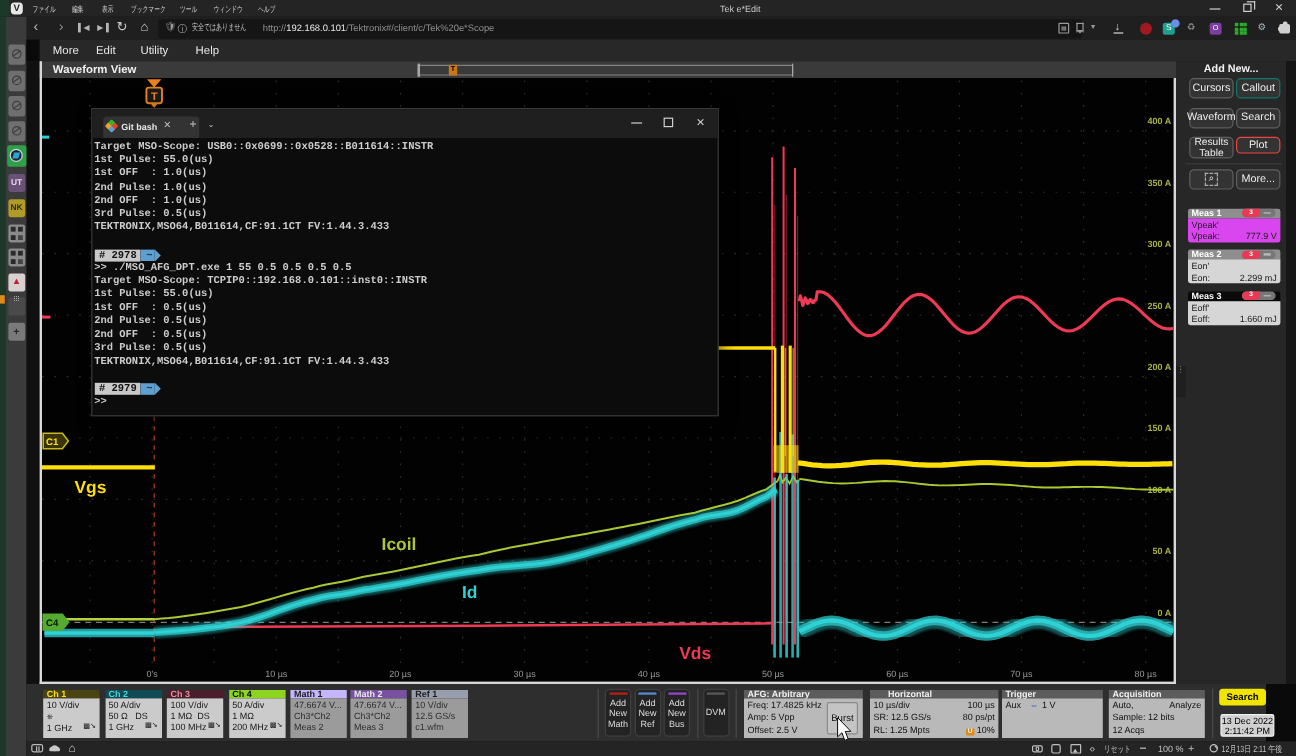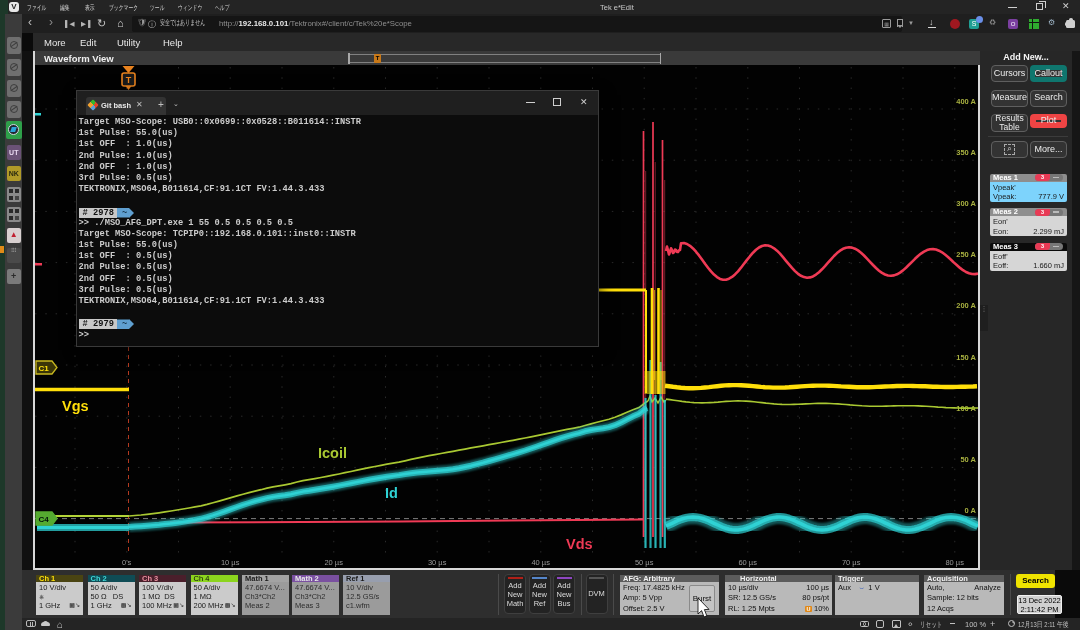--- a/index.html
+++ b/index.html
@@ -30,21 +30,21 @@
 <div class="abs" style="left:28px;top:15px;color:#bdbdbd;font-size:12px;line-height:14px">‹</div>
 <div class="abs" style="left:49px;top:15px;color:#8a8a8a;font-size:12px;line-height:14px">›</div>
 <div class="abs" style="left:65px;top:19.5px;color:#b5b5b5;font-size:6.5px;line-height:7px">▌◀</div>
 <div class="abs" style="left:81px;top:19.5px;color:#b5b5b5;font-size:6.5px;line-height:7px">▶▐</div>
 <div class="abs" style="left:97px;top:16.5px;color:#c8c8c8;font-size:11px;line-height:12px">↻</div>
 <div class="abs" style="left:117px;top:16.5px;color:#c8c8c8;font-size:11px;line-height:12px">⌂</div>
 <div class="abs" style="left:132px;top:15.5px;width:770px;height:16px;background:#151515;border-radius:2px"></div>
 <div class="abs" style="left:137px;top:18px;color:#9a9a9a;font-size:8px">🛡</div>
 <div class="abs" style="left:148px;top:18.5px;color:#b0b0b0;font-size:8px">ⓘ</div>
 <div class="abs" style="left:160px;top:18px;color:#c8c8c8;font-size:7.5px;white-space:nowrap;transform:scaleX(0.66);transform-origin:left top">安全ではありません</div>
-<div class="abs" style="left:219px;top:18.5px;font-size:7.8px;color:#8f8f8f;white-space:nowrap">http://<span style="color:#e8e8e8;font-weight:bold">192.168.0.101</span>/Tektronix#/client/c/Tek%20e*Scope</div>
+<div class="abs" style="left:219px;top:18.5px;font-size:7.8px;color:#8f8f8f;white-space:nowrap">http://<span style="color:#e8e8e8;font-weight:normal">192.168.0.101</span>/Tektronix#/client/c/Tek%20e*Scope</div>
 
 <div class="abs" style="left:882px;top:19px;width:9px;height:9px;border:1px solid #9a9a9a;border-radius:1px;color:#9a9a9a;font-size:5px;text-align:center;line-height:8px">▦</div>
 <div class="abs" style="left:897px;top:18.5px;width:6px;height:8px;border:1px solid #9a9a9a;border-bottom:none"></div>
     <div class="abs" style="left:897px;top:25px;width:0;height:0;border-left:3px solid transparent;border-right:3px solid transparent;border-top:3px solid #9a9a9a"></div>
 <div class="abs" style="left:908px;top:20px;color:#9a9a9a;font-size:6px">▼</div>
 <div class="abs" style="left:929px;top:16.5px;color:#d8d8d8;font-size:9px;font-weight:bold">↓</div>
     <div class="abs" style="left:928px;top:26.5px;width:8px;height:1.2px;background:#d8d8d8"></div>
 <div class="abs" style="left:950px;top:19px;width:10px;height:10px;background:#a01820;border-radius:50%"></div>
 <div class="abs" style="left:969px;top:19px;width:10px;height:10px;background:#1f9e93;border-radius:2px;color:#fff;font-size:7px;text-align:center;line-height:10px">S</div>
 <div class="abs" style="left:976px;top:16px;width:7px;height:7px;background:#6a8fe8;border-radius:50%"></div>
@@ -221,57 +221,57 @@
         <polygon points="90.5,21 96.5,21 93.5,25" fill="#e8821e"></polygon>
       </svg></div>
 
 <div class="abs" style="left:980px;top:51px;width:92px;height:519px;background:#272727"></div>
 <div class="abs" style="left:1072px;top:51px;width:8px;height:519px;background:#161616"></div>
 <div class="abs" style="left:980px;top:305px;width:8px;height:26px;background:#1f1f1f;color:#888;font-size:7px;line-height:8px;text-align:center">⋮</div>
 <div id="sidebar">
       <div class="abs" style="left:988px;top:135.5px;width:80px;height:1px;background:#3c3c3c"></div>
       <div class="abs" style="left:980px;top:52px;width:92px;height:11px;text-align:center;color:#f5f5f5;font-size:9px;font-weight:bold">Add New...</div>
       <div class="abs" style="left:991px;top:65px;width:37px;height:17px;background:#333;border:1px solid #5f5f5f;border-radius:4px;color:#ededed;font-size:9px;display:flex;align-items:center;justify-content:center;text-align:center;line-height:1.05">Cursors</div>
-      <div class="abs" style="left:1030px;top:65px;width:37px;height:17px;background:#333;border:5px solid #0f766e;border-radius:4px;color:#ededed;font-size:9px;display:flex;align-items:center;justify-content:center;text-align:center;line-height:1.05">Callout</div>
-      <div class="abs" style="left:991px;top:89.5px;width:37px;height:17px;background:#333;border:1px solid #5f5f5f;border-radius:4px;color:#ededed;font-size:9px;display:flex;align-items:center;justify-content:center;text-align:center;line-height:1.05">Measure</div>
+      <div class="abs" style="left:1030px;top:65px;width:37px;height:17px;background:#333;border:1px solid #0f766e;border-radius:4px;color:#ededed;font-size:9px;display:flex;align-items:center;justify-content:center;text-align:center;line-height:1.05">Callout</div>
+      <div class="abs" style="left:991px;top:89.5px;width:37px;height:17px;background:#333;border:1px solid #5f5f5f;border-radius:4px;color:#ededed;font-size:9px;display:flex;align-items:center;justify-content:center;text-align:center;line-height:1.05">Waveform</div>
       <div class="abs" style="left:1030px;top:89.5px;width:37px;height:17px;background:#333;border:1px solid #5f5f5f;border-radius:4px;color:#ededed;font-size:9px;display:flex;align-items:center;justify-content:center;text-align:center;line-height:1.05">Search</div>
       <div class="abs" style="left:991px;top:113.5px;width:37px;height:18.5px;background:#333;border:1px solid #5f5f5f;border-radius:4px;color:#ededed;font-size:8.5px;display:flex;align-items:center;justify-content:center;text-align:center;line-height:1.05">Results<br>Table</div>
-      <div class="abs" style="left:1030px;top:113.5px;width:37px;height:14px;background:#333;border:6px solid #ef4444;border-radius:4px;color:#ededed;font-size:9px;display:flex;align-items:center;justify-content:center;text-align:center;line-height:1.05">Plot</div>
+      <div class="abs" style="left:1030px;top:113.5px;width:37px;height:14px;background:#333;border:1px solid #ef4444;border-radius:4px;color:#ededed;font-size:9px;display:flex;align-items:center;justify-content:center;text-align:center;line-height:1.05">Plot</div>
       <div class="abs" style="left:991px;top:140.5px;width:37px;height:17.5px;background:#333;border:1px solid #5f5f5f;border-radius:4px;color:#ededed;font-size:9px;display:flex;align-items:center;justify-content:center;text-align:center;line-height:1.05">
         <span style="font-size:8px;border:1px dashed #aaa;padding:0.5px 2px">⌕</span>
       </div>
       <div class="abs" style="left:1030px;top:140.5px;width:37px;height:17.5px;background:#333;border:1px solid #5f5f5f;border-radius:4px;color:#ededed;font-size:9px;display:flex;align-items:center;justify-content:center;text-align:center;line-height:1.05">More...</div>
       <div class="abs" style="left:990px;top:173.5px;width:77px;height:8px;background:#8e8e8e;border-radius:2px 2px 0 0;color:#fff;font-size:7.5px;font-weight:bold;line-height:8px;padding-left:3px">Meas 1</div>
       <div class="abs" style="left:1035px;top:174.0px;width:28px;height:7px;background:#777;border-radius:3.5px"></div>
       <div class="abs" style="left:1035px;top:174.0px;width:15px;height:7px;background:#e83a55;border-radius:3.5px 0 3.5px 3.5px;color:#fff;font-size:5.5px;font-weight:bold;text-align:center;line-height:7px">3</div>
       <div class="abs" style="left:1053px;top:176.5px;width:6px;height:1.5px;background:#bbb"></div>
-      <div class="abs" style="left:990px;top:181.5px;width:77px;height:20px;background:#7dd3fc;border-radius:0 0 2px 2px;color:#1a1a1a;font-size:7.5px;line-height:9.5px;padding:1px 3px 0 3px">Vpeak'<br>Vpeak:<span style="float:right">777.9 V</span></div>
+      <div class="abs" style="left:990px;top:181.5px;width:77px;height:20px;background:#d946ef;border-radius:0 0 2px 2px;color:#1a1a1a;font-size:7.5px;line-height:9.5px;padding:1px 3px 0 3px">Vpeak'<br>Vpeak:<span style="float:right">777.9 V</span></div>
       <div class="abs" style="left:990px;top:208px;width:77px;height:8px;background:#8e8e8e;border-radius:2px 2px 0 0;color:#fff;font-size:7.5px;font-weight:bold;line-height:8px;padding-left:3px">Meas 2</div>
       <div class="abs" style="left:1035px;top:208.5px;width:28px;height:7px;background:#777;border-radius:3.5px"></div>
       <div class="abs" style="left:1035px;top:208.5px;width:15px;height:7px;background:#e83a55;border-radius:3.5px 0 3.5px 3.5px;color:#fff;font-size:5.5px;font-weight:bold;text-align:center;line-height:7px">3</div>
       <div class="abs" style="left:1053px;top:211px;width:6px;height:1.5px;background:#bbb"></div>
       <div class="abs" style="left:990px;top:216px;width:77px;height:20px;background:#d6d6d6;border-radius:0 0 2px 2px;color:#1a1a1a;font-size:7.5px;line-height:9.5px;padding:1px 3px 0 3px">Eon'<br>Eon:<span style="float:right">2.299 mJ</span></div>
       <div class="abs" style="left:990px;top:242.5px;width:77px;height:8px;background:#0a0a0a;border-radius:2px 2px 0 0;color:#fff;font-size:7.5px;font-weight:bold;line-height:8px;padding-left:3px">Meas 3</div>
       <div class="abs" style="left:1035px;top:243.0px;width:28px;height:7px;background:#777;border-radius:3.5px"></div>
       <div class="abs" style="left:1035px;top:243.0px;width:15px;height:7px;background:#e83a55;border-radius:3.5px 0 3.5px 3.5px;color:#fff;font-size:5.5px;font-weight:bold;text-align:center;line-height:7px">3</div>
       <div class="abs" style="left:1053px;top:245.5px;width:6px;height:1.5px;background:#bbb"></div>
       <div class="abs" style="left:990px;top:250.5px;width:77px;height:20px;background:#d6d6d6;border-radius:0 0 2px 2px;color:#1a1a1a;font-size:7.5px;line-height:9.5px;padding:1px 3px 0 3px">Eoff'<br>Eoff:<span style="float:right">1.660 mJ</span></div>
     </div>
 
 <div class="abs" style="left:22px;top:570px;width:1058px;height:48px;background:#2e2e2e"></div>
 <div id="badges">
       <div class="abs" style="left:36px;top:574.5px;width:47px;height:7.5px;background:#4a4412;color:#ffe10a;font-size:7.5px;font-weight:bold;line-height:7.5px;padding-left:3px">Ch 1</div>
       <div class="abs" style="left:36px;top:582px;width:47px;height:33px;background:#cbcbcb;color:#1a1a1a;font-size:7.5px;line-height:9.2px;padding:1px 0 0 3px">10 V/div<br><span style="font-size:6.5px">⎈</span><br>1 GHz<span style="float:right;margin-right:3px;font-size:6px">▩↘</span></div>
       <div class="abs" style="left:87.5px;top:574.5px;width:47px;height:7.5px;background:#0f4c55;color:#40d8d8;font-size:7.5px;font-weight:bold;line-height:7.5px;padding-left:3px">Ch 2</div>
       <div class="abs" style="left:87.5px;top:582px;width:47px;height:33px;background:#cbcbcb;color:#1a1a1a;font-size:7.5px;line-height:9.2px;padding:1px 0 0 3px">50 A/div<br>50 Ω &nbsp; DS<br>1 GHz<span style="float:right;margin-right:3px;font-size:6px">▩↘</span></div>
       <div class="abs" style="left:139px;top:574.5px;width:47px;height:7.5px;background:#4a1f2b;color:#e890a0;font-size:7.5px;font-weight:bold;line-height:7.5px;padding-left:3px">Ch 3</div>
       <div class="abs" style="left:139px;top:582px;width:47px;height:33px;background:#cbcbcb;color:#1a1a1a;font-size:7.5px;line-height:9.2px;padding:1px 0 0 3px">100 V/div<br>1 MΩ &nbsp;DS<br>100 MHz<span style="float:right;margin-right:2px;font-size:6px">▩↘</span></div>
-      <div class="abs" style="left:190.5px;top:574.5px;width:47px;height:7.5px;background:#8cd41e;color:#0a0a0a;font-size:7.5px;font-weight:normal;line-height:7.5px;padding-left:3px">Ch 4</div>
+      <div class="abs" style="left:190.5px;top:574.5px;width:47px;height:7.5px;background:#8cd41e;color:#0a0a0a;font-size:7.5px;font-weight:bold;line-height:7.5px;padding-left:3px">Ch 4</div>
       <div class="abs" style="left:190.5px;top:582px;width:47px;height:33px;background:#cbcbcb;color:#1a1a1a;font-size:7.5px;line-height:9.2px;padding:1px 0 0 3px">50 A/div<br>1 MΩ<br>200 MHz<span style="float:right;margin-right:2px;font-size:6px">▩↘</span></div>
-      <div class="abs" style="left:242px;top:574.5px;width:47px;height:7.5px;background:#a3a3a3;color:#1a1a1a;font-size:7.5px;font-weight:bold;line-height:7.5px;padding-left:3px">Math 1</div>
+      <div class="abs" style="left:242px;top:574.5px;width:47px;height:7.5px;background:#c4b5fd;color:#1a1a1a;font-size:7.5px;font-weight:bold;line-height:7.5px;padding-left:3px">Math 1</div>
       <div class="abs" style="left:242px;top:582px;width:47px;height:33px;background:#9b9b9b;color:#2e2e2e;font-size:7.5px;line-height:9.2px;padding:1px 0 0 3px">47.6674 V...<br>Ch3*Ch2<br>Meas 2</div>
       <div class="abs" style="left:292px;top:574.5px;width:47px;height:7.5px;background:#7a50a0;color:#e8e8e8;font-size:7.5px;font-weight:bold;line-height:7.5px;padding-left:3px">Math 2</div>
       <div class="abs" style="left:292px;top:582px;width:47px;height:33px;background:#9b9b9b;color:#2e2e2e;font-size:7.5px;line-height:9.2px;padding:1px 0 0 3px">47.6674 V...<br>Ch3*Ch2<br>Meas 3</div>
       <div class="abs" style="left:343px;top:574.5px;width:47px;height:7.5px;background:#979eae;color:#1a1a1a;font-size:7.5px;font-weight:bold;line-height:7.5px;padding-left:3px">Ref 1</div>
       <div class="abs" style="left:343px;top:582px;width:47px;height:33px;background:#9b9b9b;color:#2e2e2e;font-size:7.5px;line-height:9.2px;padding:1px 0 0 3px">10 V/div<br>12.5 GS/s<br>c1.wfm</div>
       <div class="abs" style="left:498px;top:574px;width:1px;height:41px;background:#4a4a4a"></div>
       <div class="abs" style="left:581px;top:574px;width:1px;height:41px;background:#4a4a4a"></div>
       <div class="abs" style="left:613px;top:574px;width:1px;height:41px;background:#4a4a4a"></div>
       <div class="abs" style="left:1010px;top:574px;width:1px;height:41px;background:#4a4a4a"></div>
       <div class="abs" style="left:504px;top:573.5px;width:22px;height:40px;background:#232323;border:1px solid #3f3f3f;border-radius:4px"></div>

